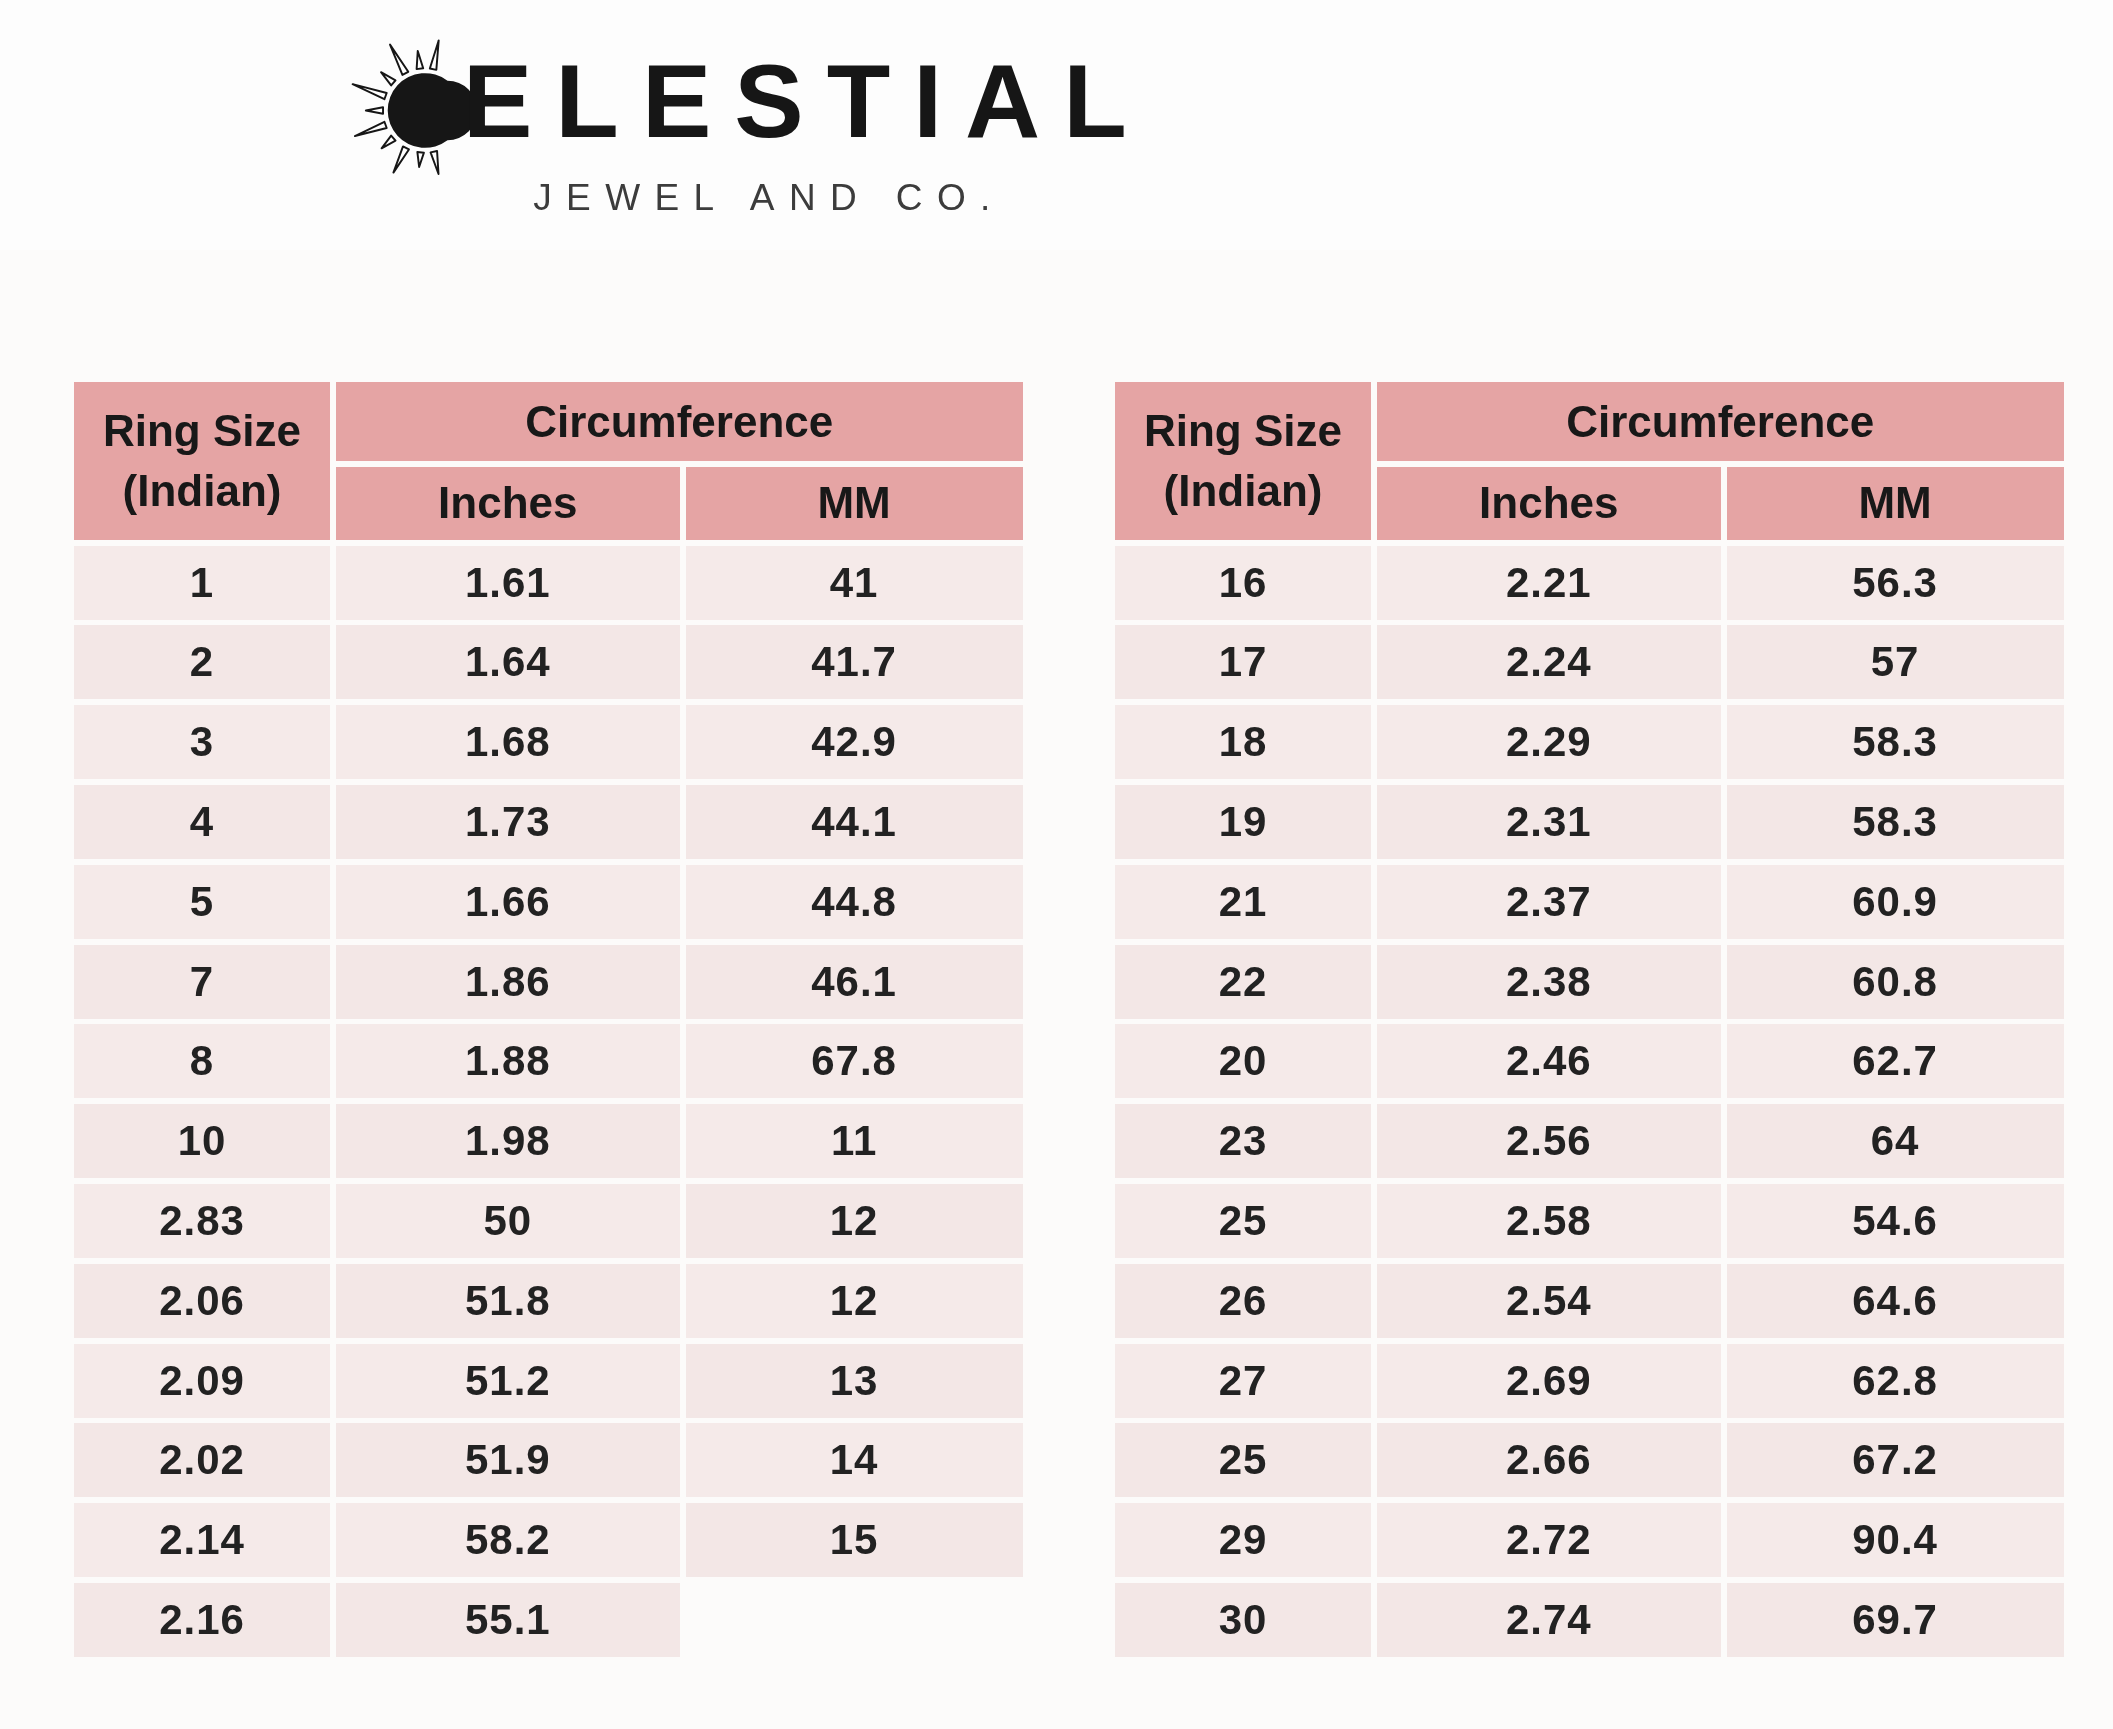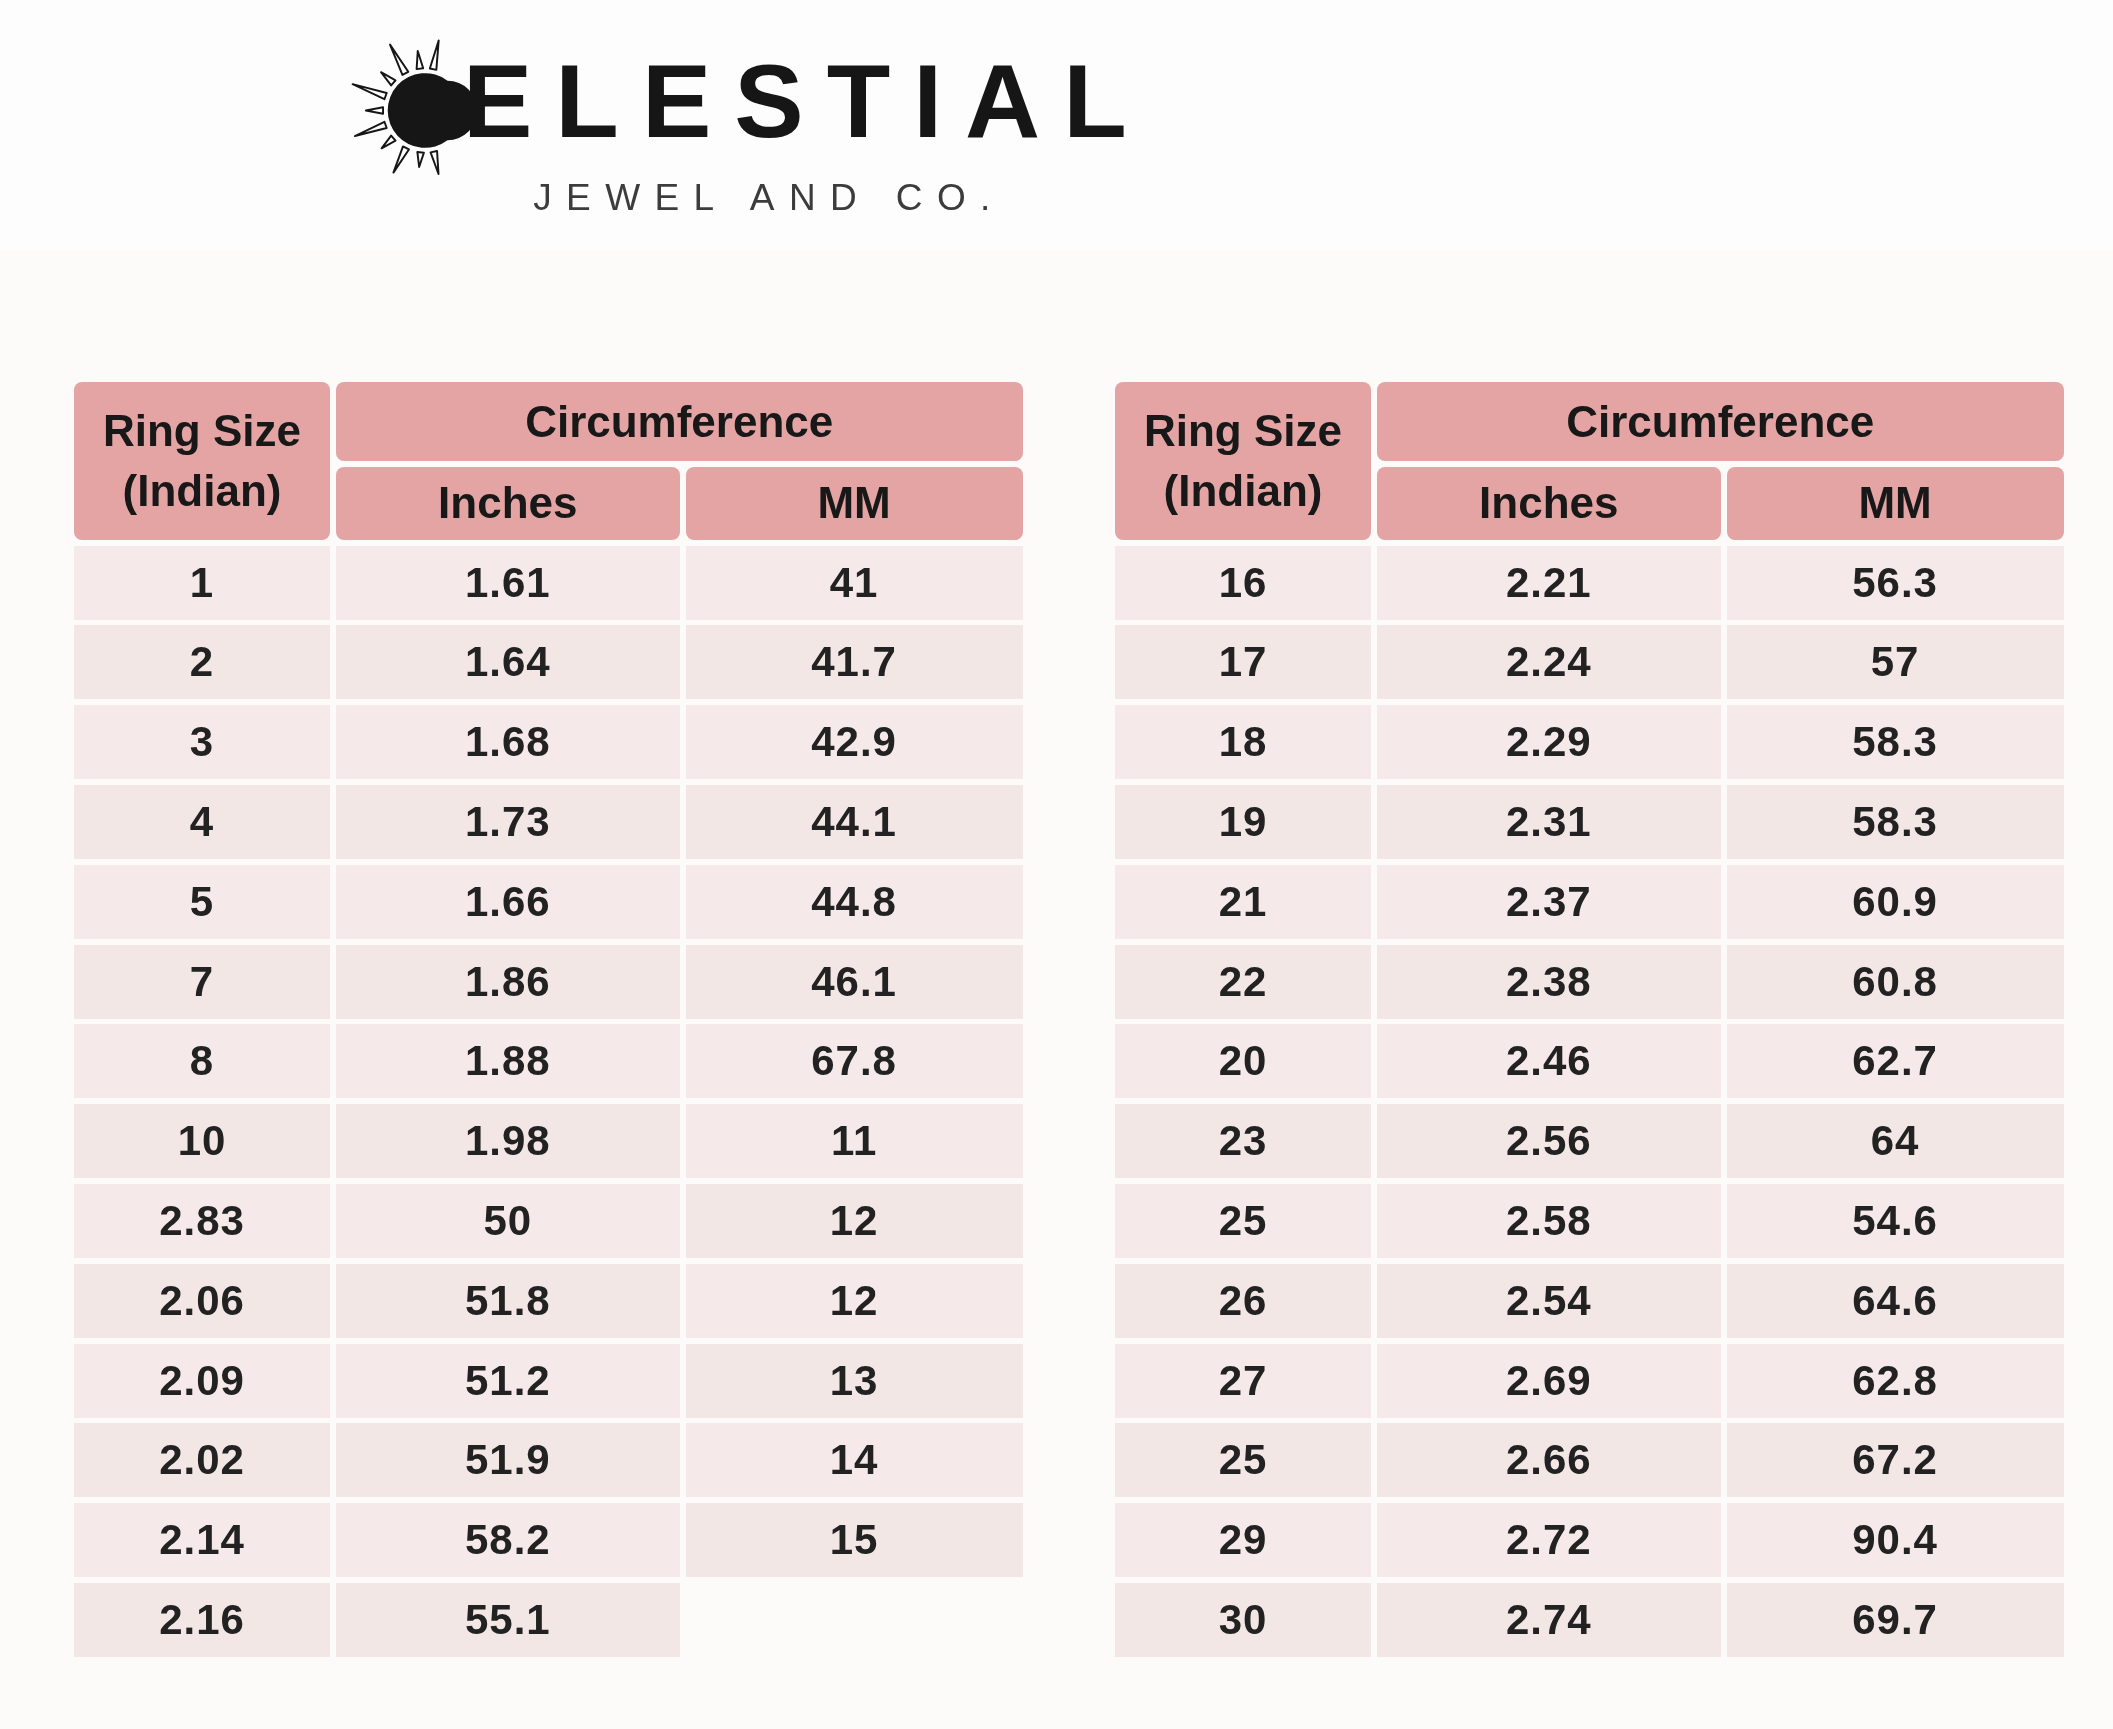--- a/index.html
+++ b/index.html
@@ -40,21 +40,21 @@
     gap:5.8px;
   }
   .size-table.left{left:74px;}
   .size-table.right{left:1115px;}
   .cell{
     display:flex;align-items:center;justify-content:center;
     text-align:center;
   }
   .cell.h{
     background:var(--header-bg);
-    font-weight:700;font-size:44px;color:#181818;border-radius:8px;
+    font-weight:700;font-size:44px;color:#181818;
   }
   .ring-head{grid-column:1;grid-row:1/3;flex-direction:column;gap:9.6px;line-height:1.15;}
   .circ-head{grid-column:2/4;grid-row:1;}
   .inch-head{grid-column:2;grid-row:2;}
   .mm-head{grid-column:3;grid-row:2;}
   .cell.d{
     background:var(--row-bg);
     font-weight:700;font-size:42px;letter-spacing:1px;color:#222;
   }
   .cell.d.alt{background:var(--row-bg-alt);}

